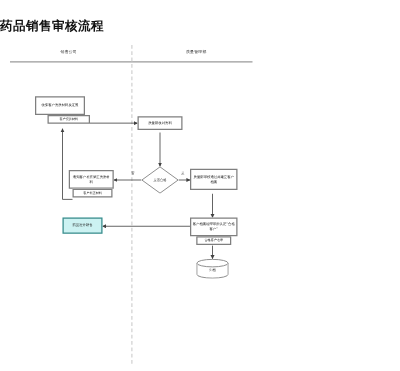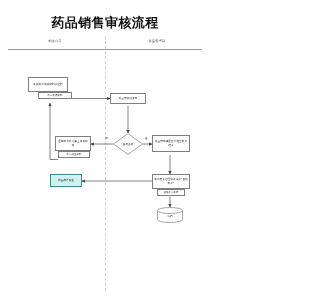--- a/index.html
+++ b/index.html
@@ -22,22 +22,21 @@
     width: 210px;
     height: 297px;
   }
 
   
   .title {
     position: absolute;
     left: 0;
     top: 14px;
     width: 210px;
-    text-align: center;
-    font-size: 13px;
+    font-size: 10px;
     font-weight: bold;
     letter-spacing: 0.4px;
     color: #111;
   }
 
   
   .lane-header {
     position: absolute;
     top: 38.5px;
     font-size: 3.1px;

